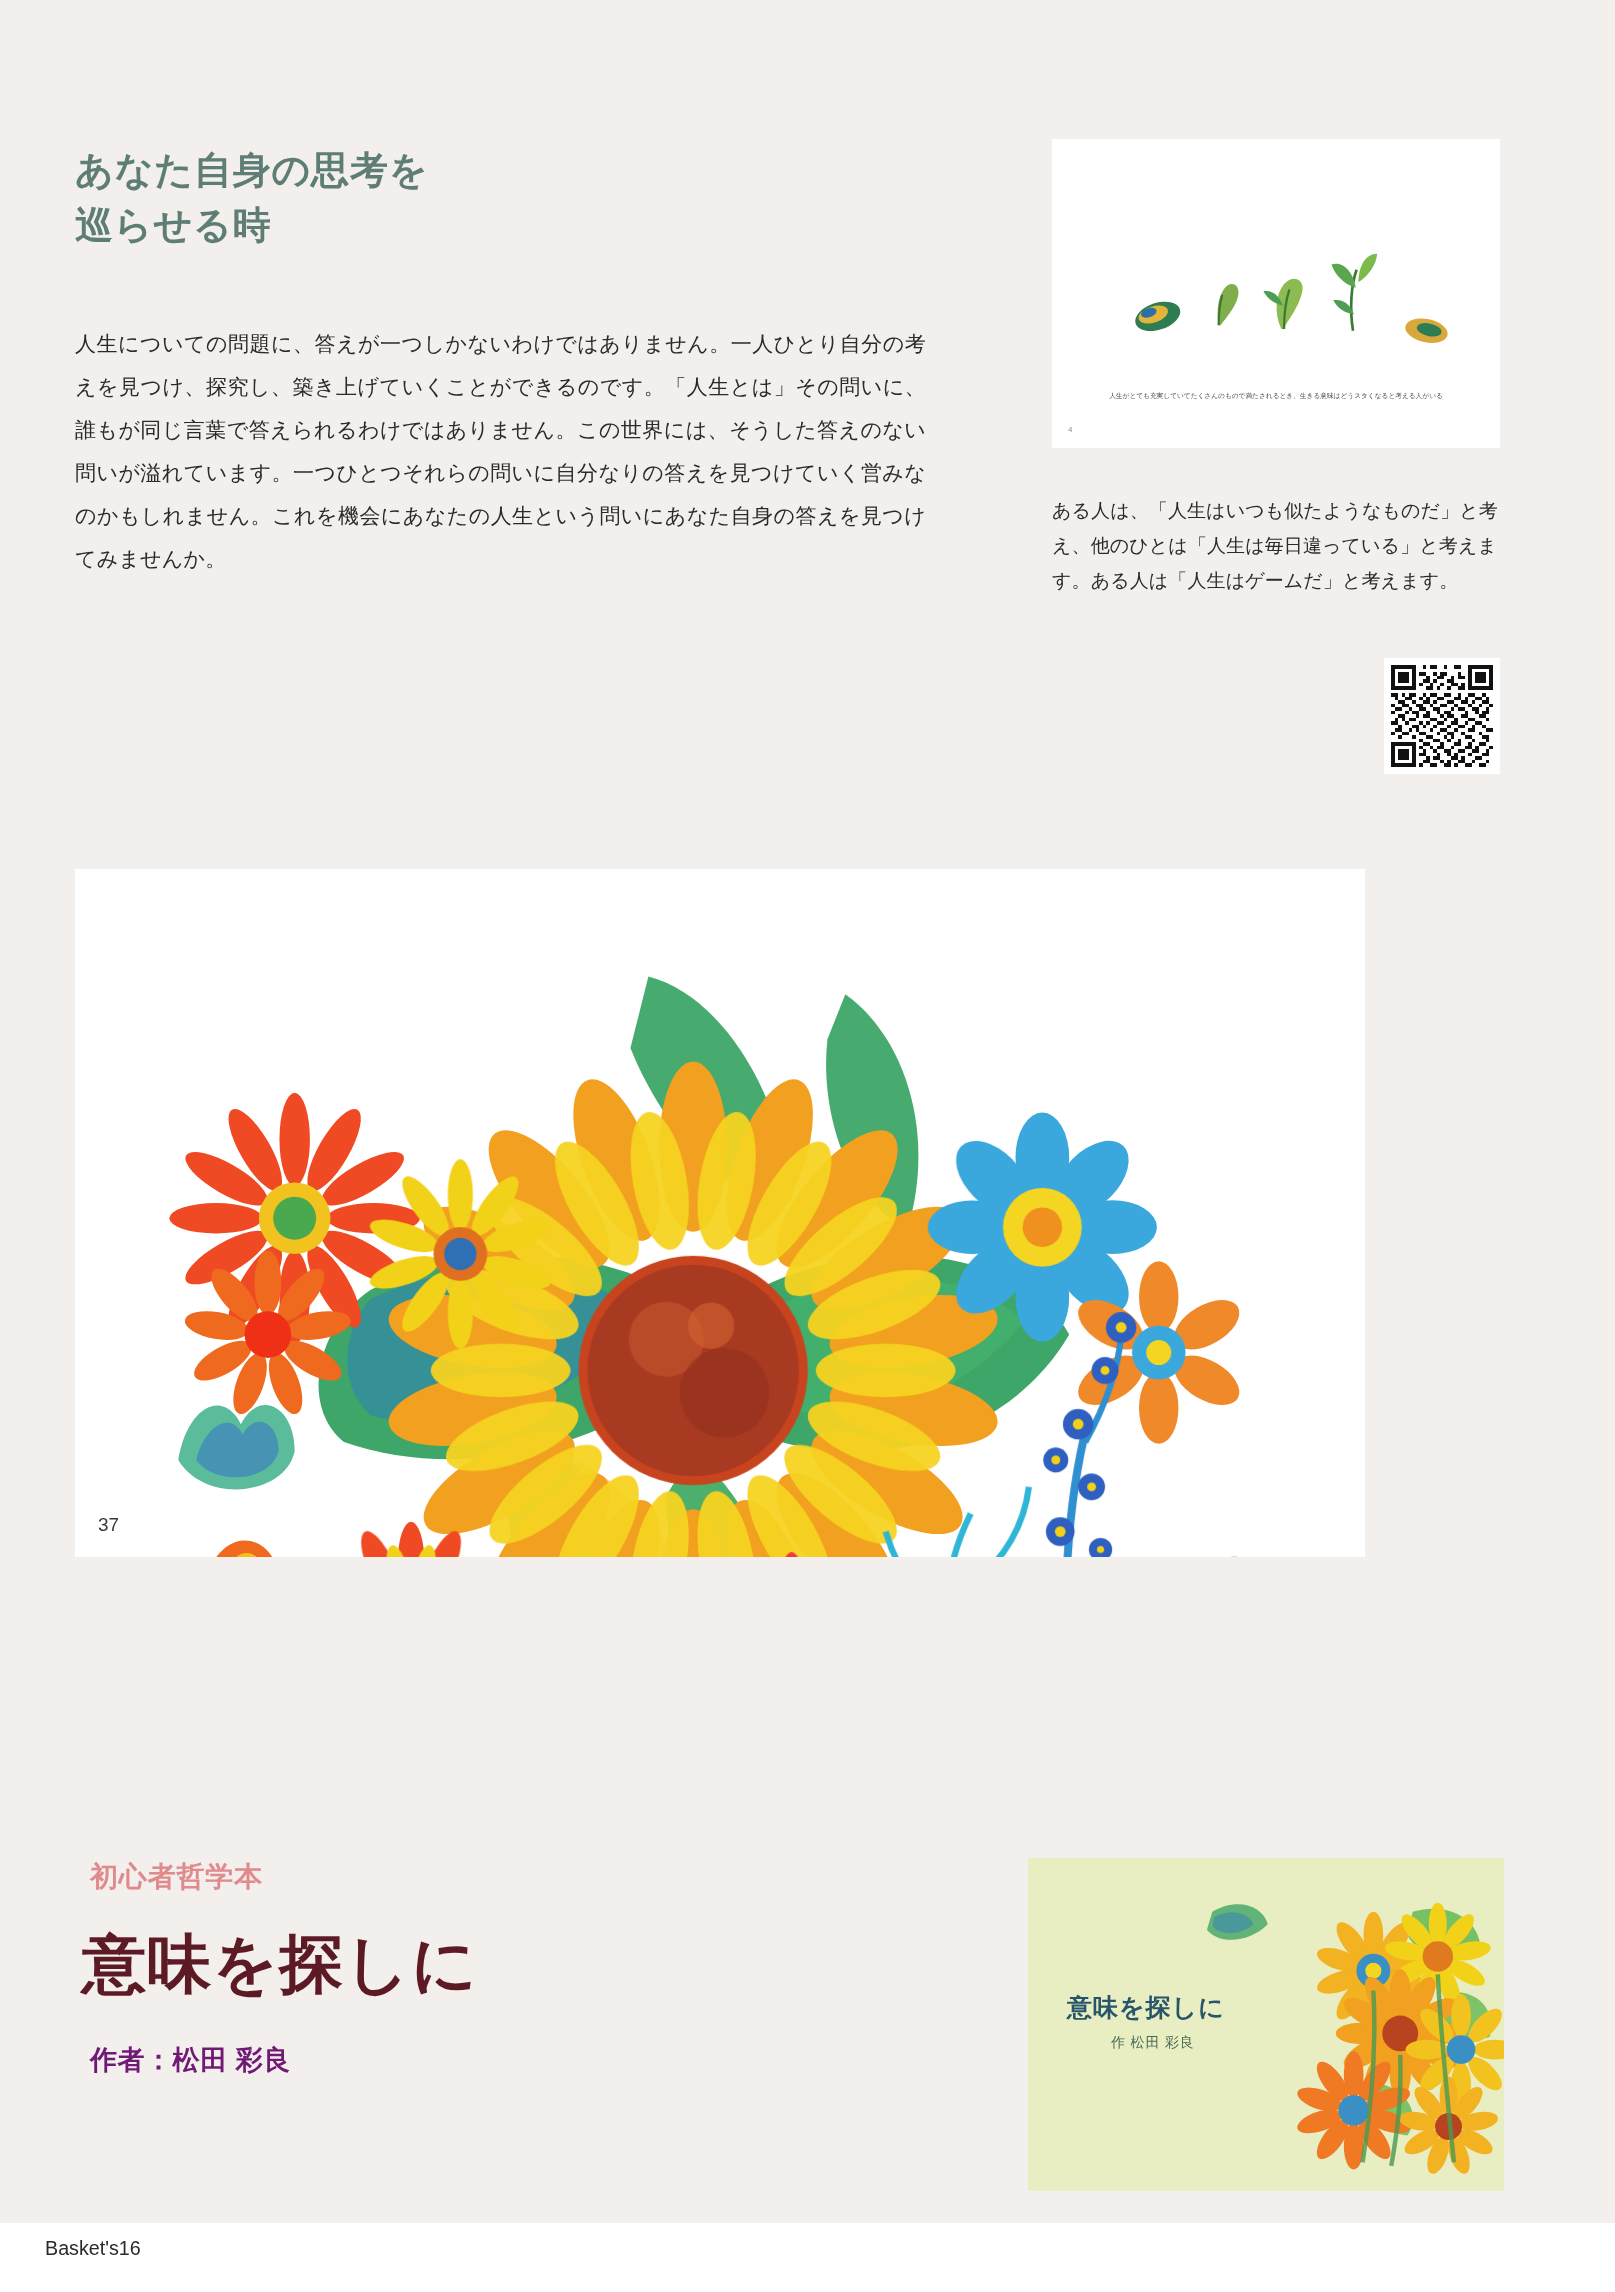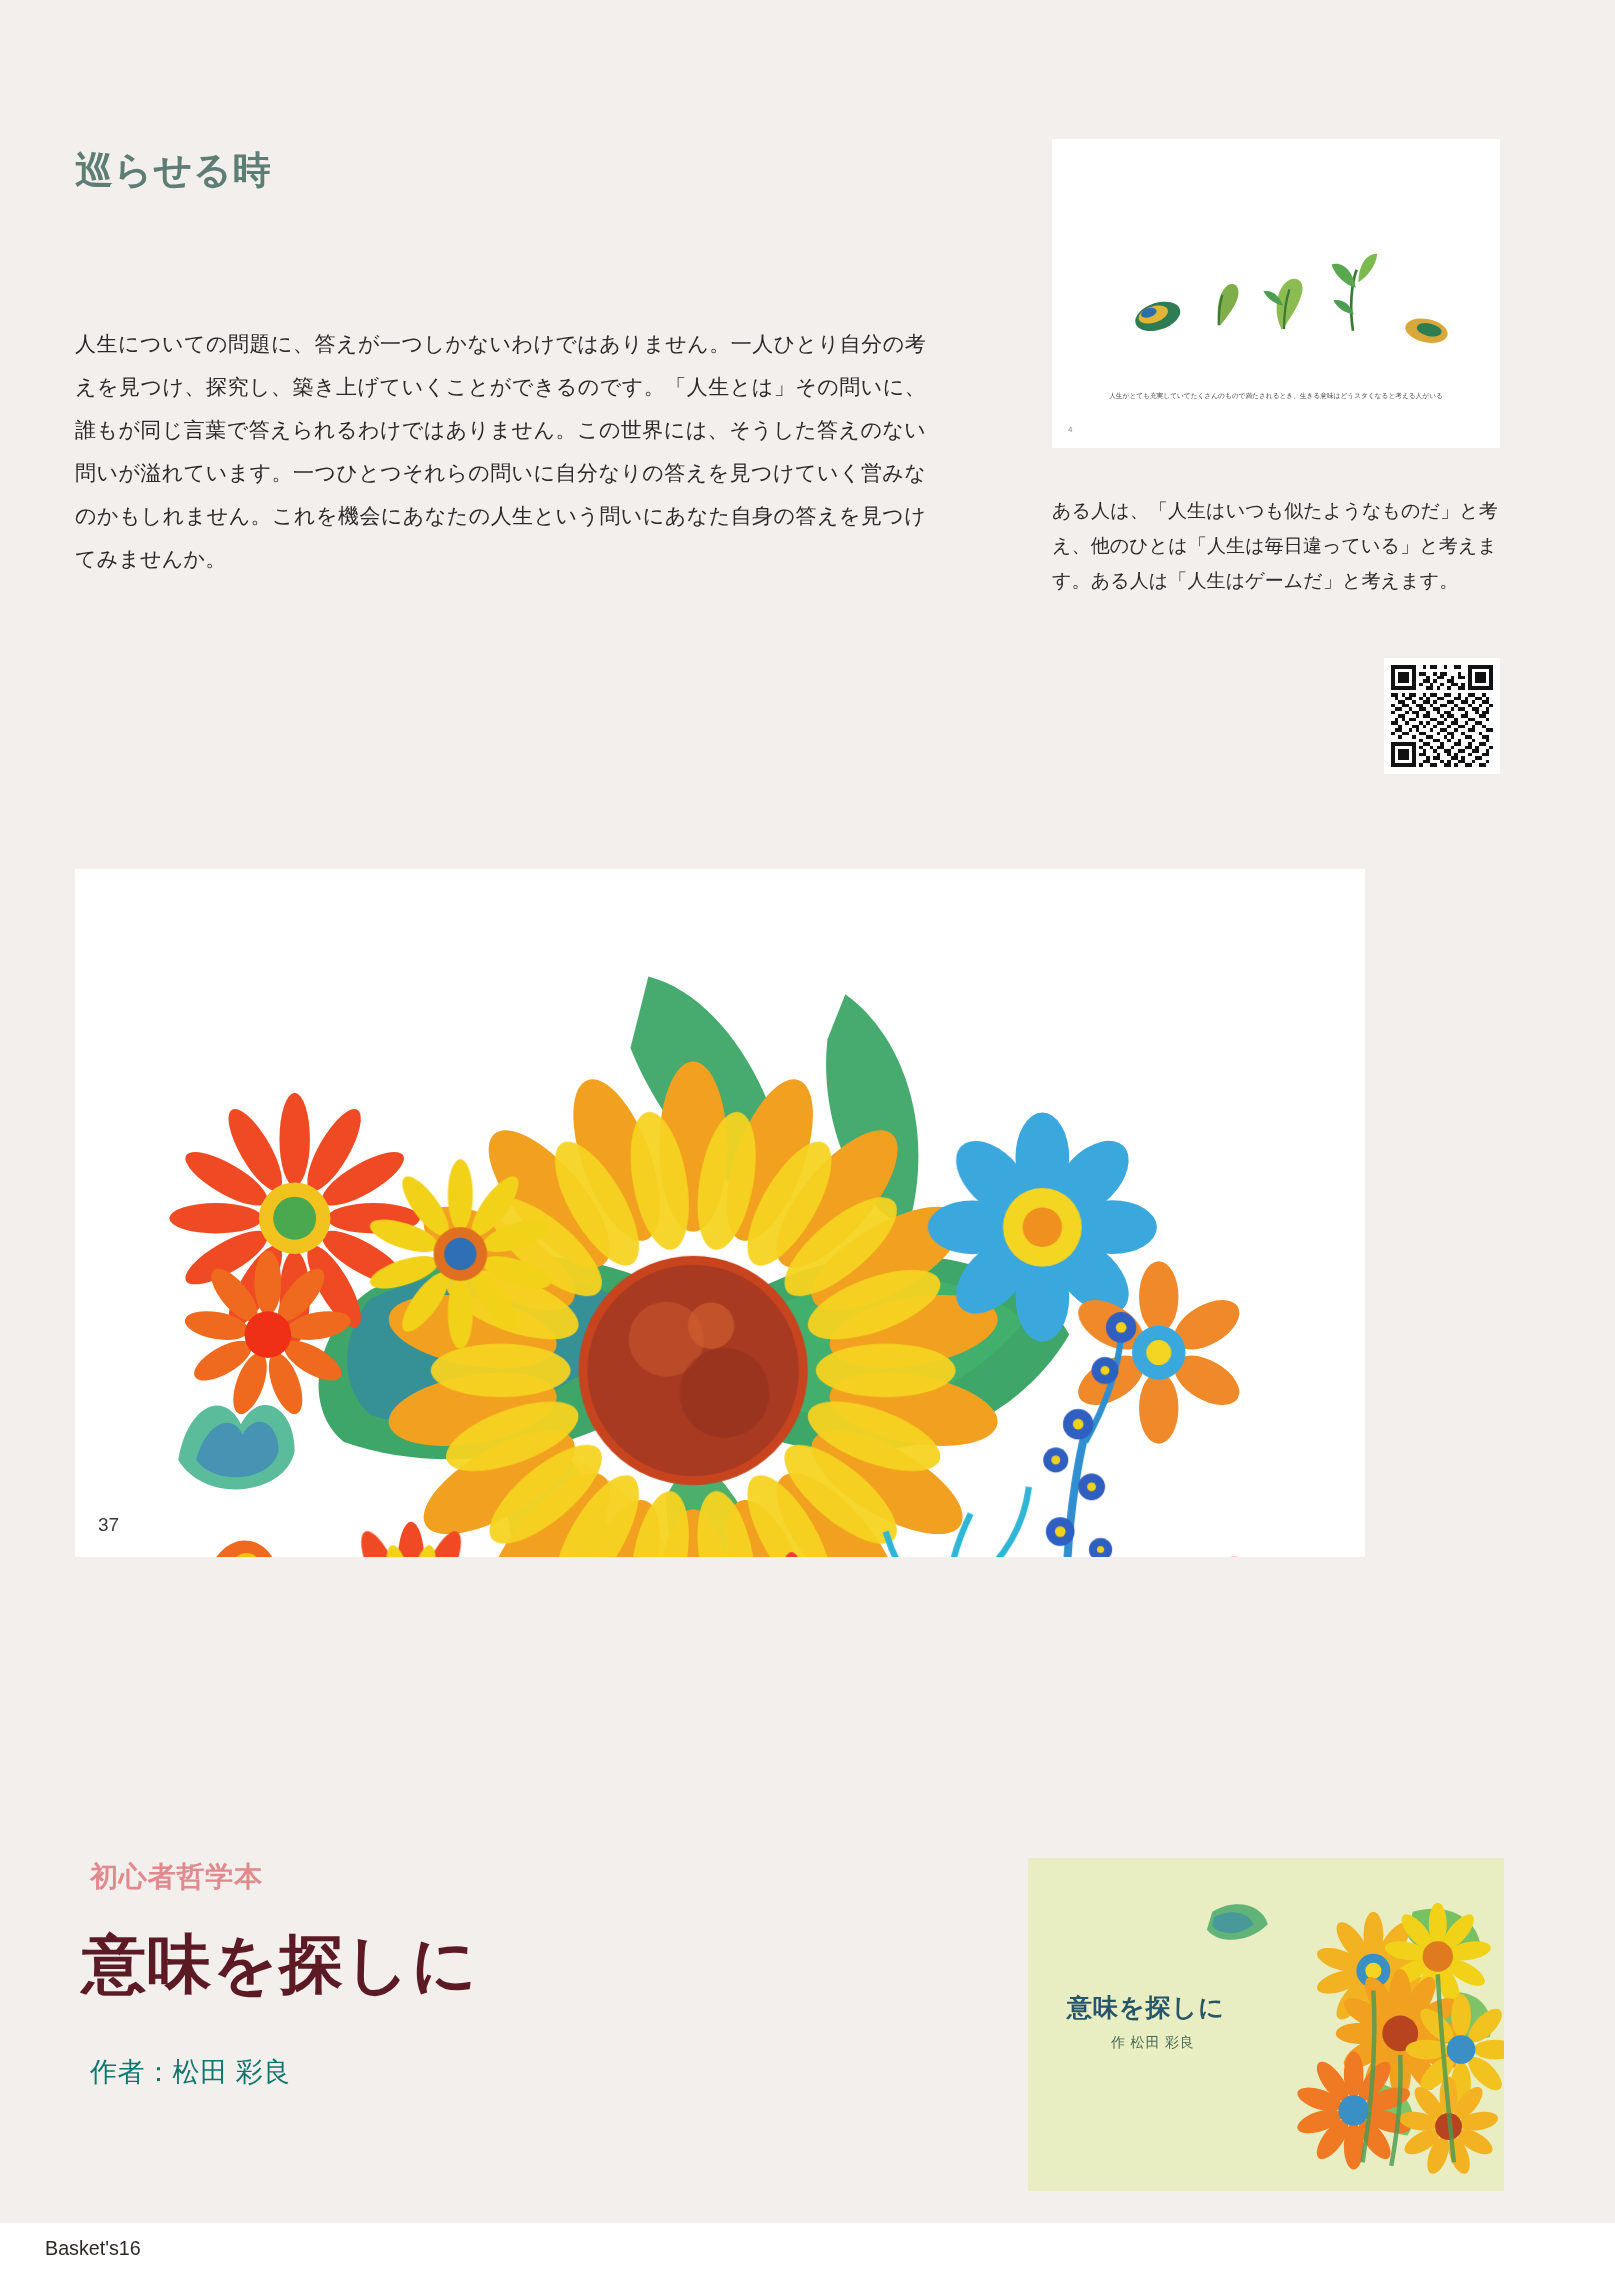--- a/index.html
+++ b/index.html
@@ -151,24 +151,23 @@
     font-size: 64px;
     font-weight: bold;
     color: #5c1b24;
     letter-spacing: 0.02em;
   }
   .book-author {
     position: absolute;
     left: 90px;
     top: 2042px;
     font-size: 27px;
-    font-weight: normal;
-    color: #0f766e;
+    font-weight: bold;
+    color: #701a75;
     letter-spacing: 0.02em;
-    margin-top: 12px;
   }
 
   .cover {
     position: absolute;
     left: 1028px;
     top: 1858px;
     width: 476px;
     height: 333px;
     background: #e9edc2;
     overflow: hidden;
@@ -208,20 +207,21 @@
     font-size: 19.7px;
     color: #2c2a28;
   }
 </style>
 </head>
 <body>
 
 <div class="page">
 
   <div class="headline">
+    <span class="ln">あなた自身の思考を</span>
     <span class="ln">巡らせる時</span>
   </div>
 
   <div class="body-copy">人生についての問題に、答えが一つしかないわけではありません。一人ひとり自分の考えを見つけ、探究し、築き上げていくことができるのです。「人生とは」その問いに、誰もが同じ言葉で答えられるわけではありません。この世界には、そうした答えのない問いが溢れています。一つひとつそれらの問いに自分なりの答えを見つけていく営みなのかもしれません。これを機会にあなたの人生という問いにあなた自身の答えを見つけてみませんか。</div>
 
   <div class="spread-photo">
     <svg viewBox="0 0 500 345" width="448" height="309">
 
       <ellipse cx="118" cy="198" rx="26" ry="15" transform="rotate(-18 118 198)" fill="#2e7d52"></ellipse>
       <ellipse cx="113" cy="196" rx="17" ry="9" transform="rotate(-18 113 196)" fill="#e0b53a"></ellipse>

